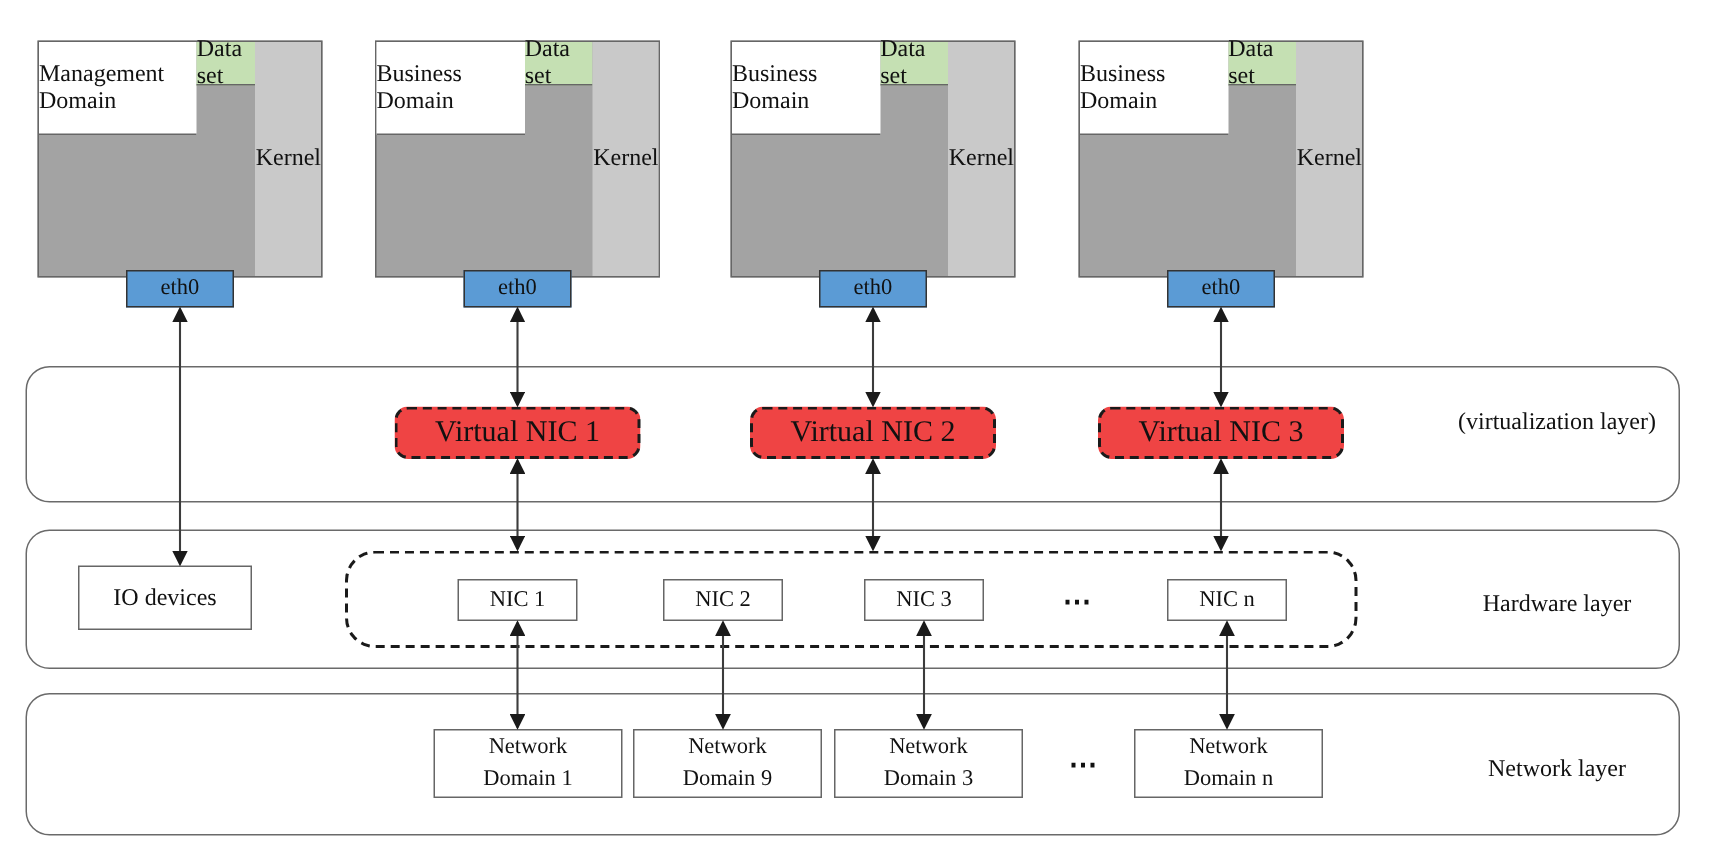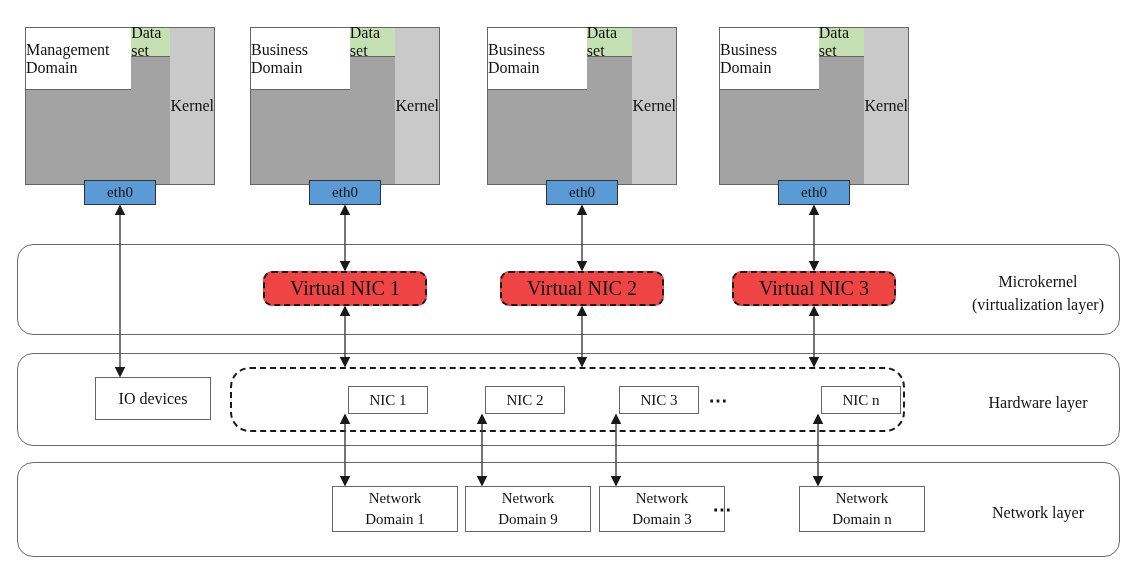--- a/index.html
+++ b/index.html
@@ -99,21 +99,20 @@
 
   
   .plainbox {
     position: absolute;
     border: 1.4px solid #666;
     background: #fff;
     display: flex; flex-direction: column;
     align-items: center; justify-content: center;
     text-align: center;
     z-index: 2;
-    margin-left: 43px;
   }
   .io-devices { left: 52px; top: 377px; width: 116px; height: 43px; font-size: 16px; }
   .nic-box    { top: 386px; width: 80px; height: 28px; font-size: 15px; }
   .nd-box     { top: 486px; width: 126px; height: 46px; font-size: 15px; line-height: 21px; }
 
   .nic-container {
     position: absolute;
     left: 230px; top: 367px;
     width: 675px; height: 65px;
     border: 2.2px dashed #1a1a1a;
@@ -144,21 +143,20 @@
 </head>
 <body>
 
 <div class="canvas">
 
   <div class="layer layer-microkernel"></div>
   <div class="layer layer-hardware"></div>
   <div class="layer layer-network"></div>
 
   <div class="layer-label" style="top:270px">
-    <div>Microkernel</div>
     <div>(virtualization layer)</div>
   </div>
   <div class="layer-label" style="top:391px">Hardware layer</div>
   <div class="layer-label" style="top:501px">Network layer</div>
 
   <div class="domain" style="left:25px">
     <div class="domain-title">Management Domain</div>
     <div class="domain-dataset">Data set</div>
     <div class="domain-kernel">Kernel</div>
   </div>

